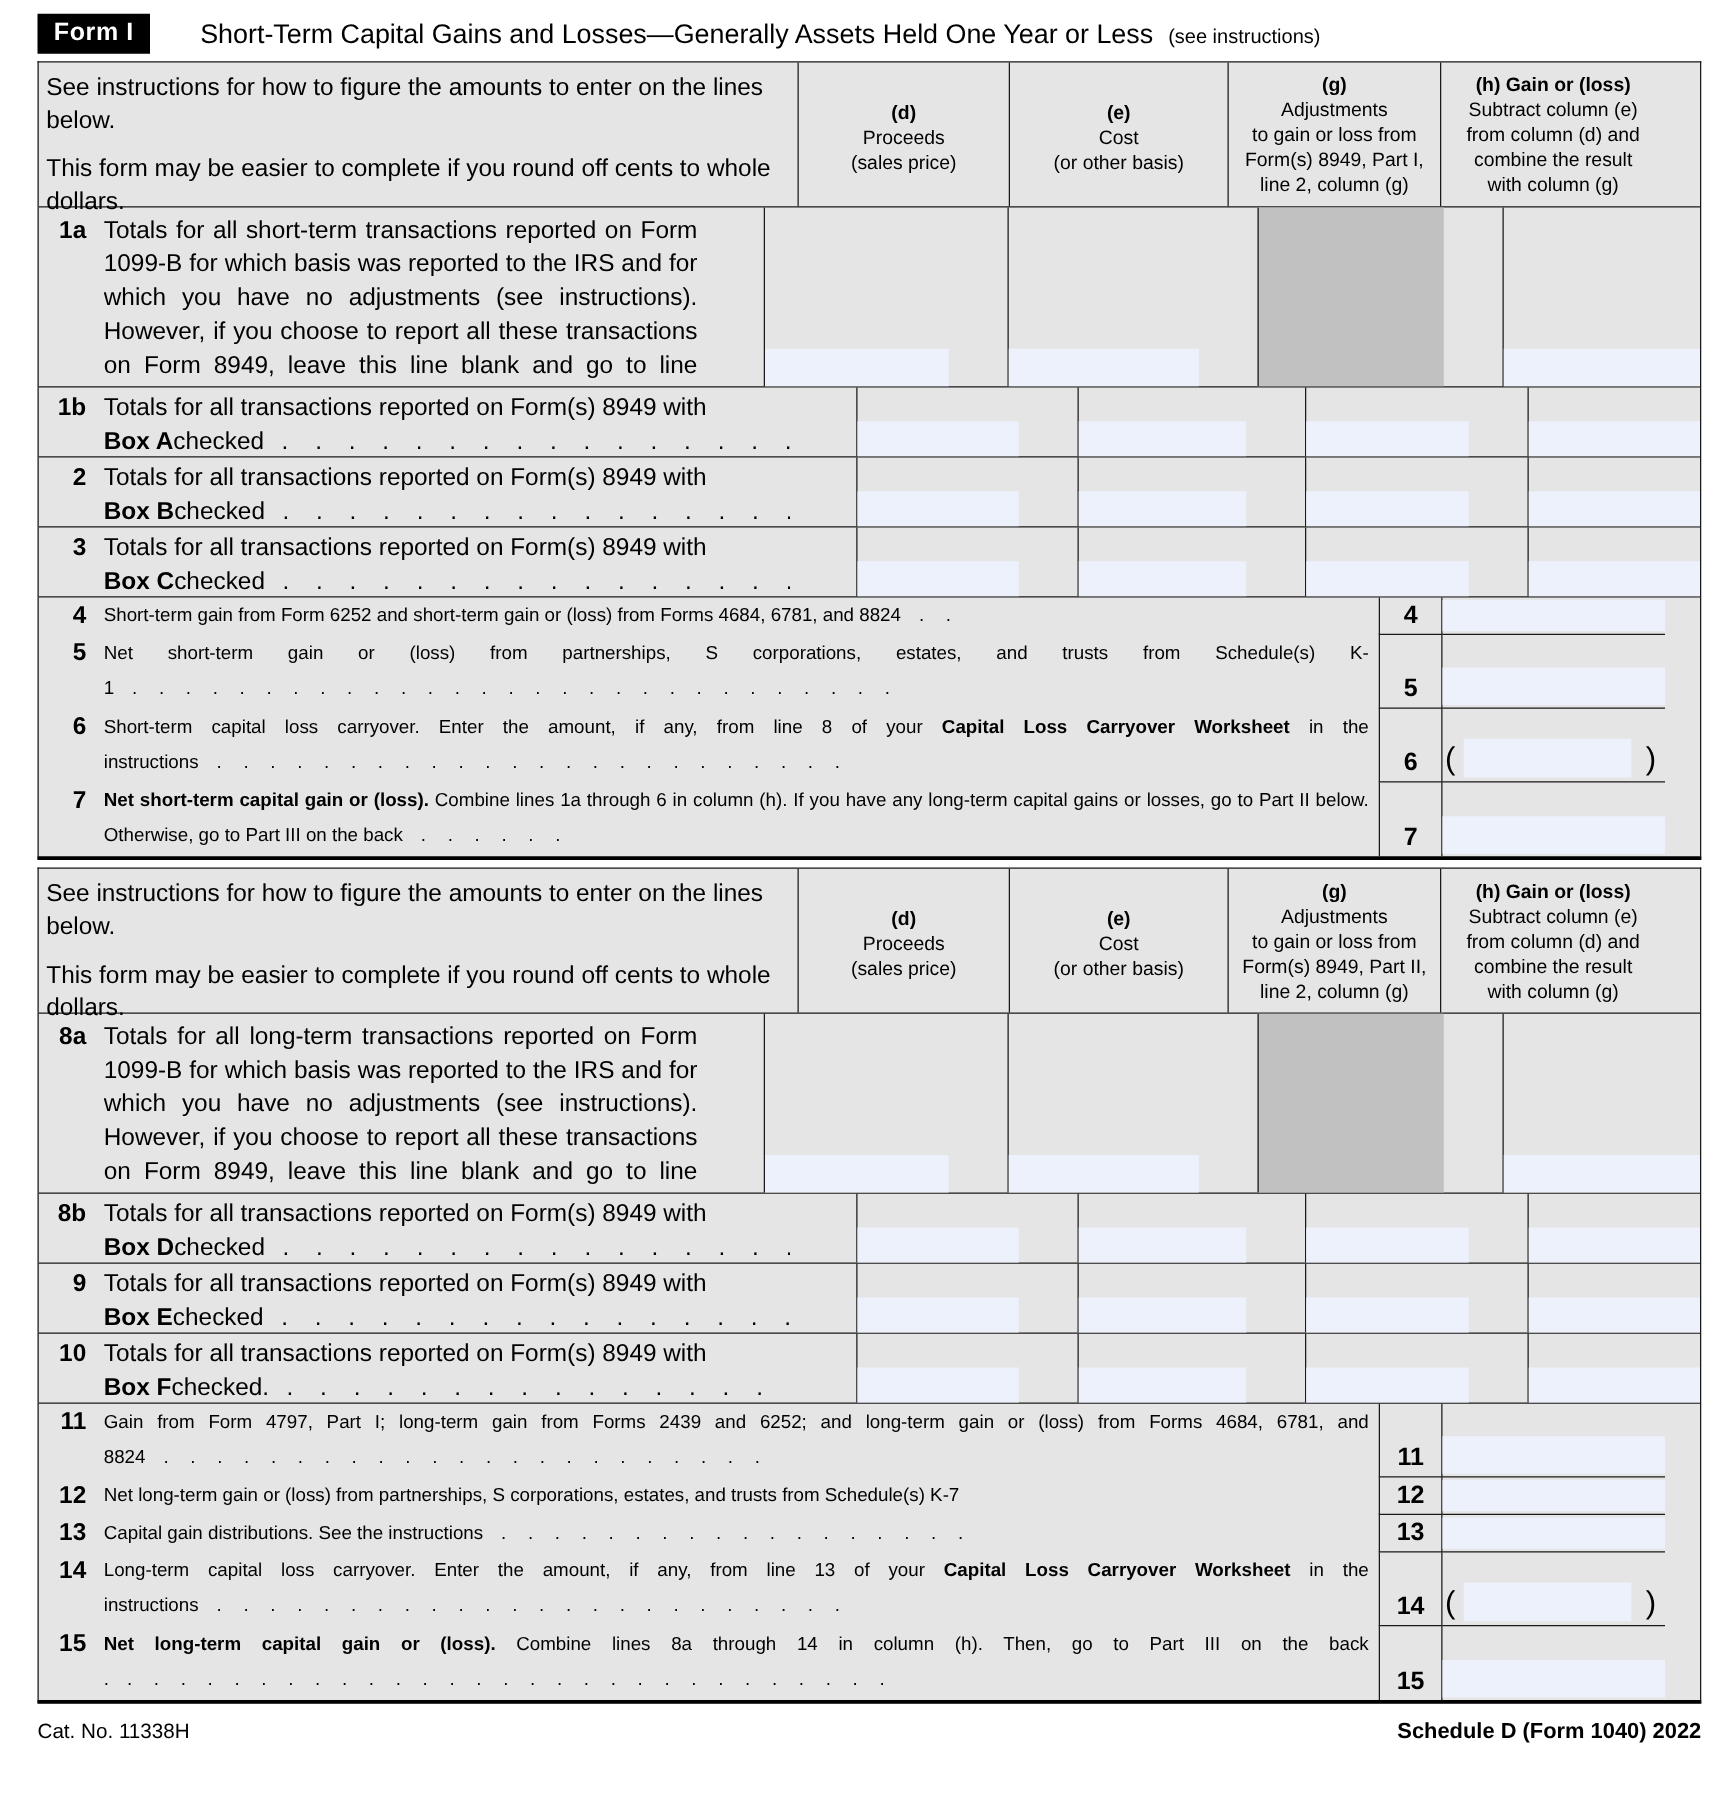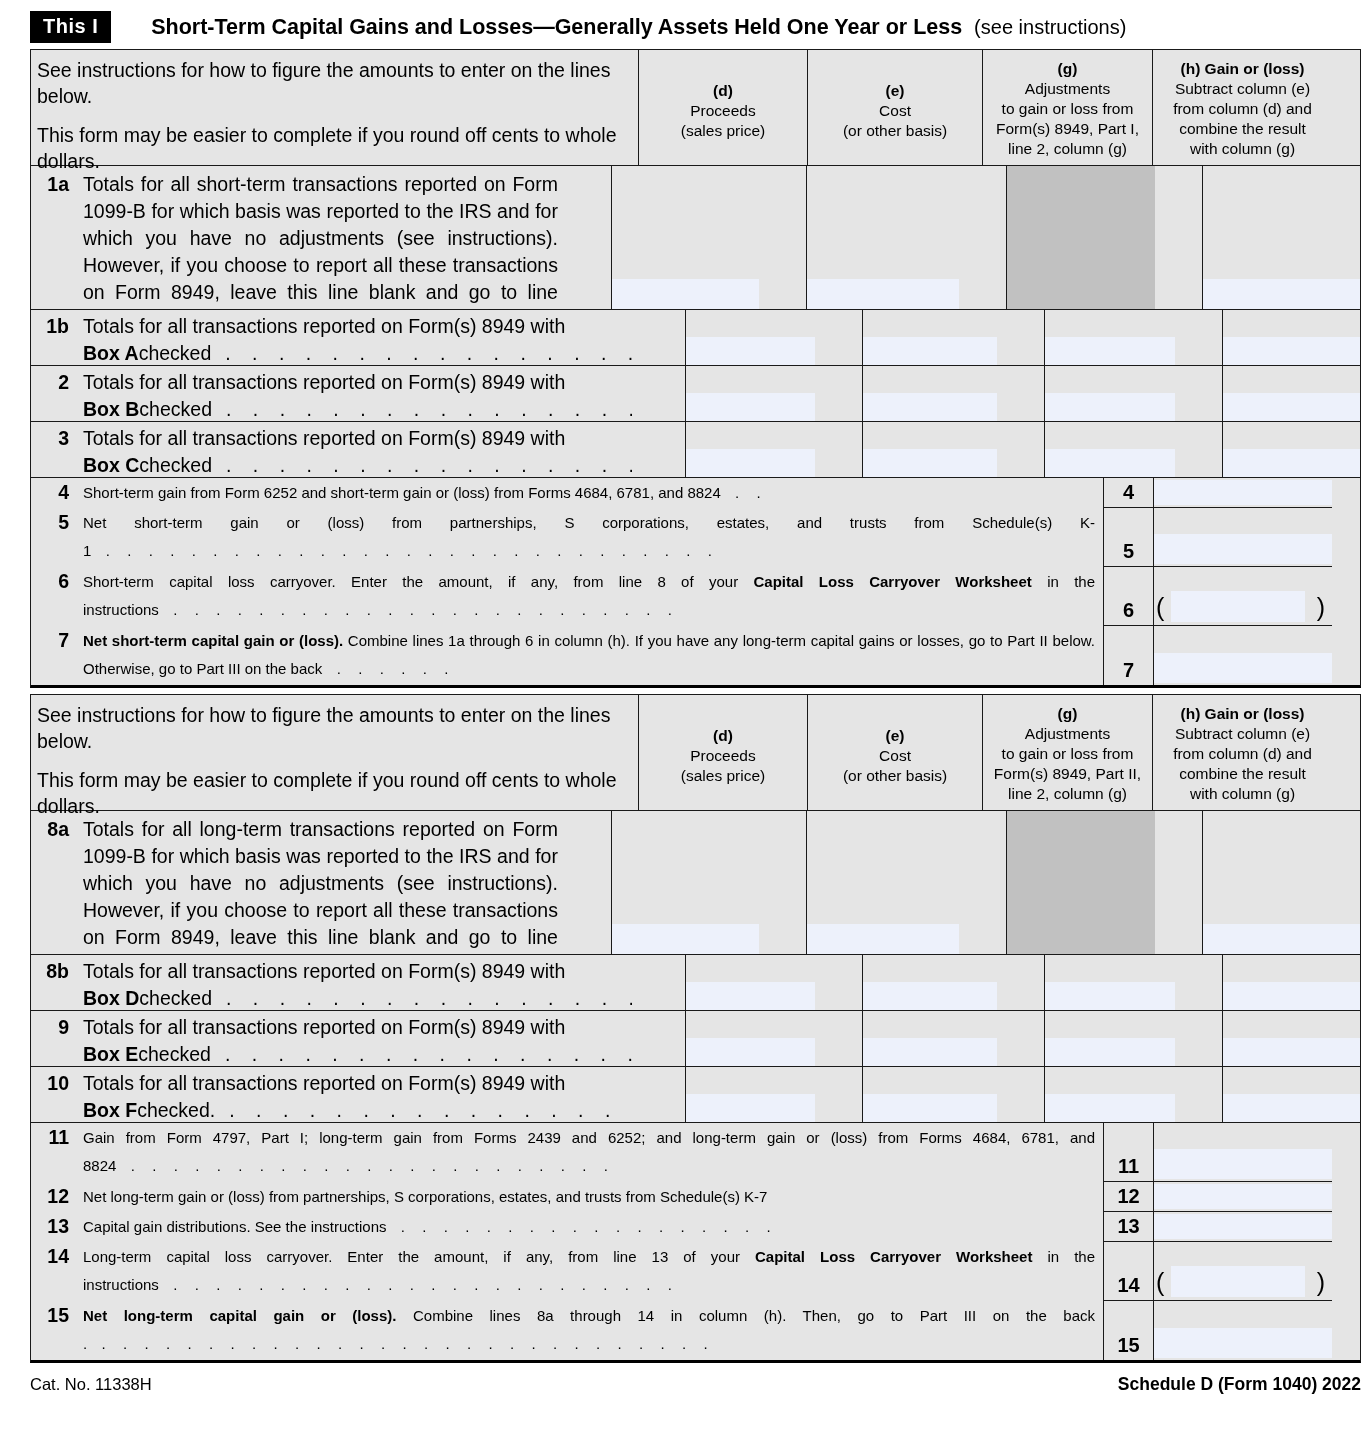--- a/index.html
+++ b/index.html
@@ -11,22 +11,22 @@
   }
   .sheet { width: 1331px; margin-left: 30px; padding-top: 5px; }
 
   
   .part-head { display: flex; align-items: center; height: 44px; }
   .badge {
     background: #000; color: #fff; font-weight: bold;
     font-size: 20px; padding: 4px 13px 5px; letter-spacing: .5px;
   }
   .part-title { margin-left: 40px; font-size: 21.5px; }
-  .part-title b { font-weight: bold; }
-  .see { font-weight: normal; font-size: 20px; }
+  .part-title b { font-weight: normal; }
+  .see { font-weight: normal; font-size: 16px; }
 
   
   .tbl { border: 1.5px solid #1a1a1a; border-bottom: 3px solid #000; background: #e5e5e5; }
   .thead { display: flex; height: 116px; border-bottom: 1.5px solid #1a1a1a; }
   .notecell { width: 607px; padding: 7px 10px 0 6px; font-size: 19.5px; line-height: 26px; }
   .notecell p + p { margin-top: 13px; }
   .colcell { border-left: 1.5px solid #1a1a1a; text-align: center; font-size: 15.5px; line-height: 20px; }
   .colcell.col-d, .colcell.col-e { padding-top: 31px; }
   .colcell.col-g, .colcell.col-h { padding-top: 9px; }
   .coltag { font-weight: bold; }
@@ -81,21 +81,21 @@
   .f-center { font-size: 16.5px; flex: 1; }
   .f-right { font-weight: bold; font-size: 17.5px; }
 </style>
 </head>
 <body>
 
 <div class="sheet">
 
   <section class="part">
     <div class="part-head">
-      <span class="badge">This I</span>
+      <span class="badge">Form I</span>
       <span class="part-title"><b>Short-Term Capital Gains and Losses—Generally Assets Held One Year or Less</b>&nbsp; <span class="see">(see instructions)</span></span>
     </div>
     <div class="tbl">
       <div class="thead">
         <div class="notecell">
           <p>See instructions for how to figure the amounts to enter on the lines below.</p>
           <p>This form may be easier to complete if you round off cents to whole dollars.</p>
         </div>
       <div class="colcell col-d">
             <div class="coltag">(d)</div>

